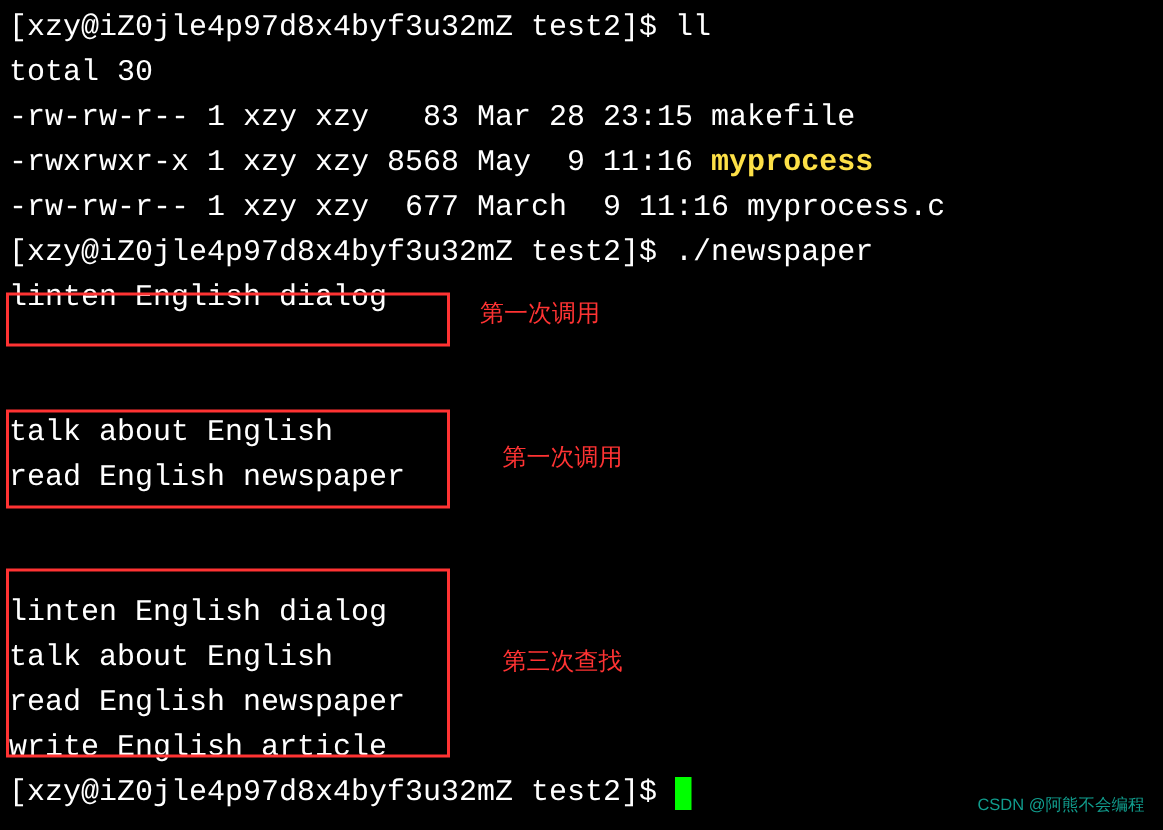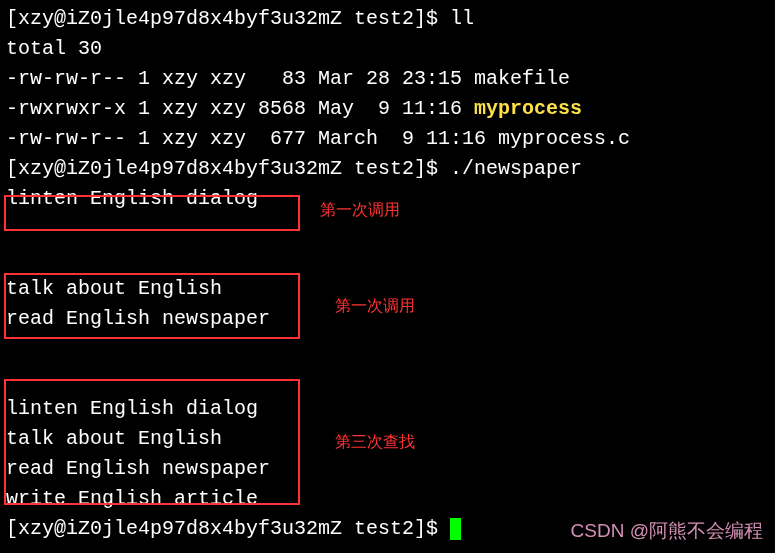--- a/index.html
+++ b/index.html
@@ -62,22 +62,22 @@
       font-size: 16px;
       font-family: "Microsoft YaHei", sans-serif;
     }
     .label1 { left: 320px; top: 198px; }
     .label2 { left: 335px; top: 294px; }
     .label3 { left: 335px; top: 430px; }
     .watermark {
       position: absolute;
       right: 12px;
       bottom: 8px;
-      color: #f9a8d4;
-      font-size: 19px;
+      color: #14b8a6;
+      font-size: 11px;
       font-family: "Microsoft YaHei", sans-serif;
       opacity: 0.85;
     }
   </style>
 </head>
 <body>
 
 <div class="line"><span>[xzy@iZ0jle4p97d8x4byf3u32mZ test2]$ </span><span>ll</span></div>
 <div class="line">total 30</div>
 <div class="line">-rw-rw-r-- 1 xzy xzy   83 Mar 28 23:15 makefile</div>

